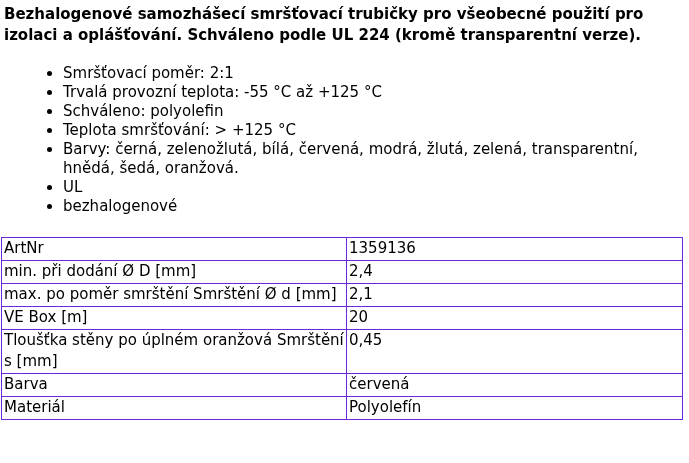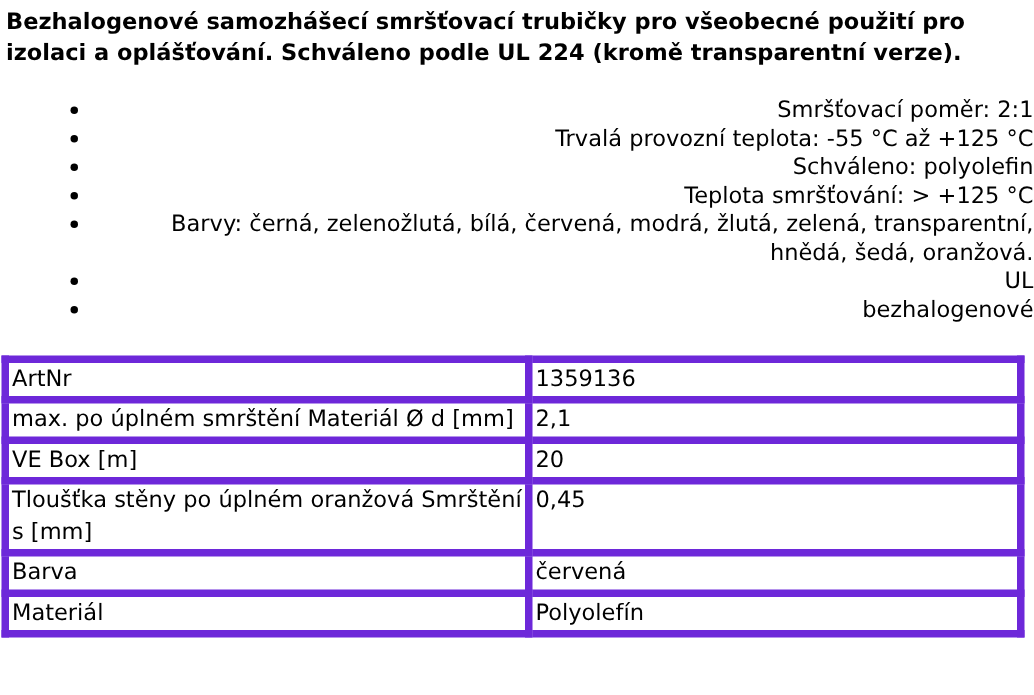--- a/index.html
+++ b/index.html
@@ -17,36 +17,35 @@
   }
   .intro {
     margin: 4px 5px 0 4px;
     line-height: 21px;
     font-weight: bold;
   }
   .feature-list {
     margin: 18px 0 0 0;
     padding: 0 0 0 63px;
     list-style-type: disc;
-    text-align: right;
   }
   .feature-list li {
     line-height: 19px;
     padding: 0;
     margin: 0;
   }
   .spec-table {
     border-collapse: collapse;
     table-layout: fixed;
     width: 682px;
     margin: 21px 0 0 1px;
     border: 1px solid #000000;
   }
   .spec-table td {
-    border: 5px solid #6d28d9;
+    border: 1px solid #6d28d9;
     padding: 0 2px 1px 2px;
     vertical-align: top;
     line-height: 21px;
     overflow: hidden;
   }
   .spec-table td.label-cell {
     width: 340px;
   }
 </style>
 </head>
@@ -64,21 +63,25 @@
   <li>bezhalogenové</li>
 </ul>
 
 <table class="spec-table">
   <tbody>
     <tr>
       <td class="label-cell">ArtNr</td>
       <td class="value-cell">1359136</td>
     </tr>
     <tr>
-      <td class="label-cell">max. po úplném smrštění Materiál Ø d [mm]</td>
+      <td class="label-cell">min. při dodání Ø D [mm]</td>
+      <td class="value-cell">2,4</td>
+    </tr>
+    <tr>
+      <td class="label-cell">max. po poměr smrštění Smrštění Ø d [mm]</td>
       <td class="value-cell">2,1</td>
     </tr>
     <tr>
       <td class="label-cell">VE Box [m]</td>
       <td class="value-cell">20</td>
     </tr>
     <tr>
       <td class="label-cell">Tloušťka stěny po úplném oranžová Smrštění s [mm]</td>
       <td class="value-cell">0,45</td>
     </tr>

